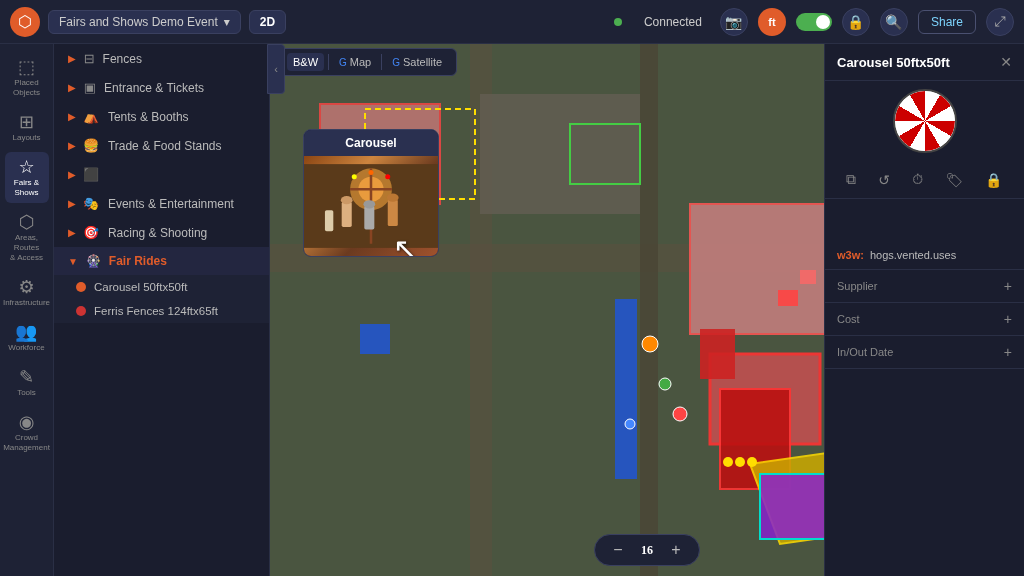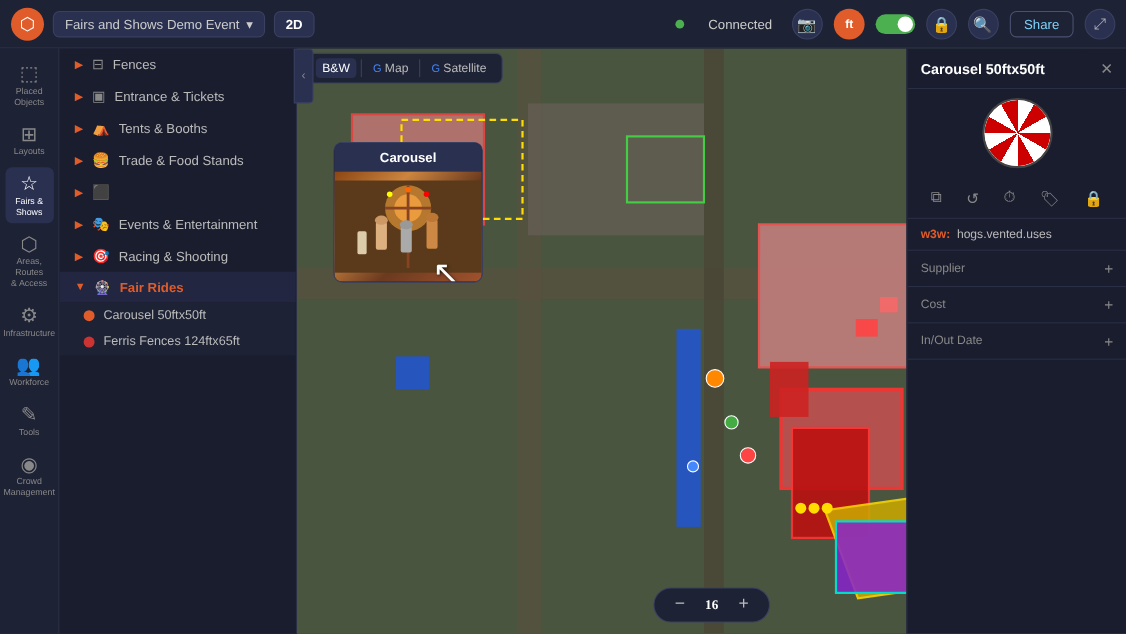--- a/index.html
+++ b/index.html
@@ -151,21 +151,21 @@
     }
     .rp-icon { font-size: 14px; color: #888; cursor: pointer; padding: 4px; }
 
     .rp-field {
       display: flex; align-items: center; justify-content: space-between; padding: 8px 12px; border-bottom: 1px solid #2a2f45; font-size: 11px;
     }
     .rp-field-label { color: #888; }
     .rp-field-plus { color: #888; cursor: pointer; font-size: 14px; }
 
     .w3w-field {
-      display: flex; align-items: flex-end; gap: 6px; padding: 8px 12px; border-bottom: 1px solid #2a2f45; font-size: 11px;
+      display: flex; align-items: flex-end; gap: 6px; padding: 8px 12px; border-bottom: 1px solid #2a2f45; font-size: 11px; margin-top: 42px;
     }
     .w3w-label { color: #e05c2a; font-weight: 700; }
     .w3w-value { color: #bbb; }
 
     
     .zoom-controls {
       position: absolute; bottom: 10px; left: 50%; transform: translateX(-50%); display: flex; align-items: center; gap: 6px; z-index: 20;
       background: #1e2235; border: 1px solid #3a4060; border-radius: 20px; padding: 4px 12px;
     }
     .zoom-btn { color: #bbb; cursor: pointer; font-size: 16px; width: 22px; height: 22px; display: flex; align-items: center; justify-content: center; }

